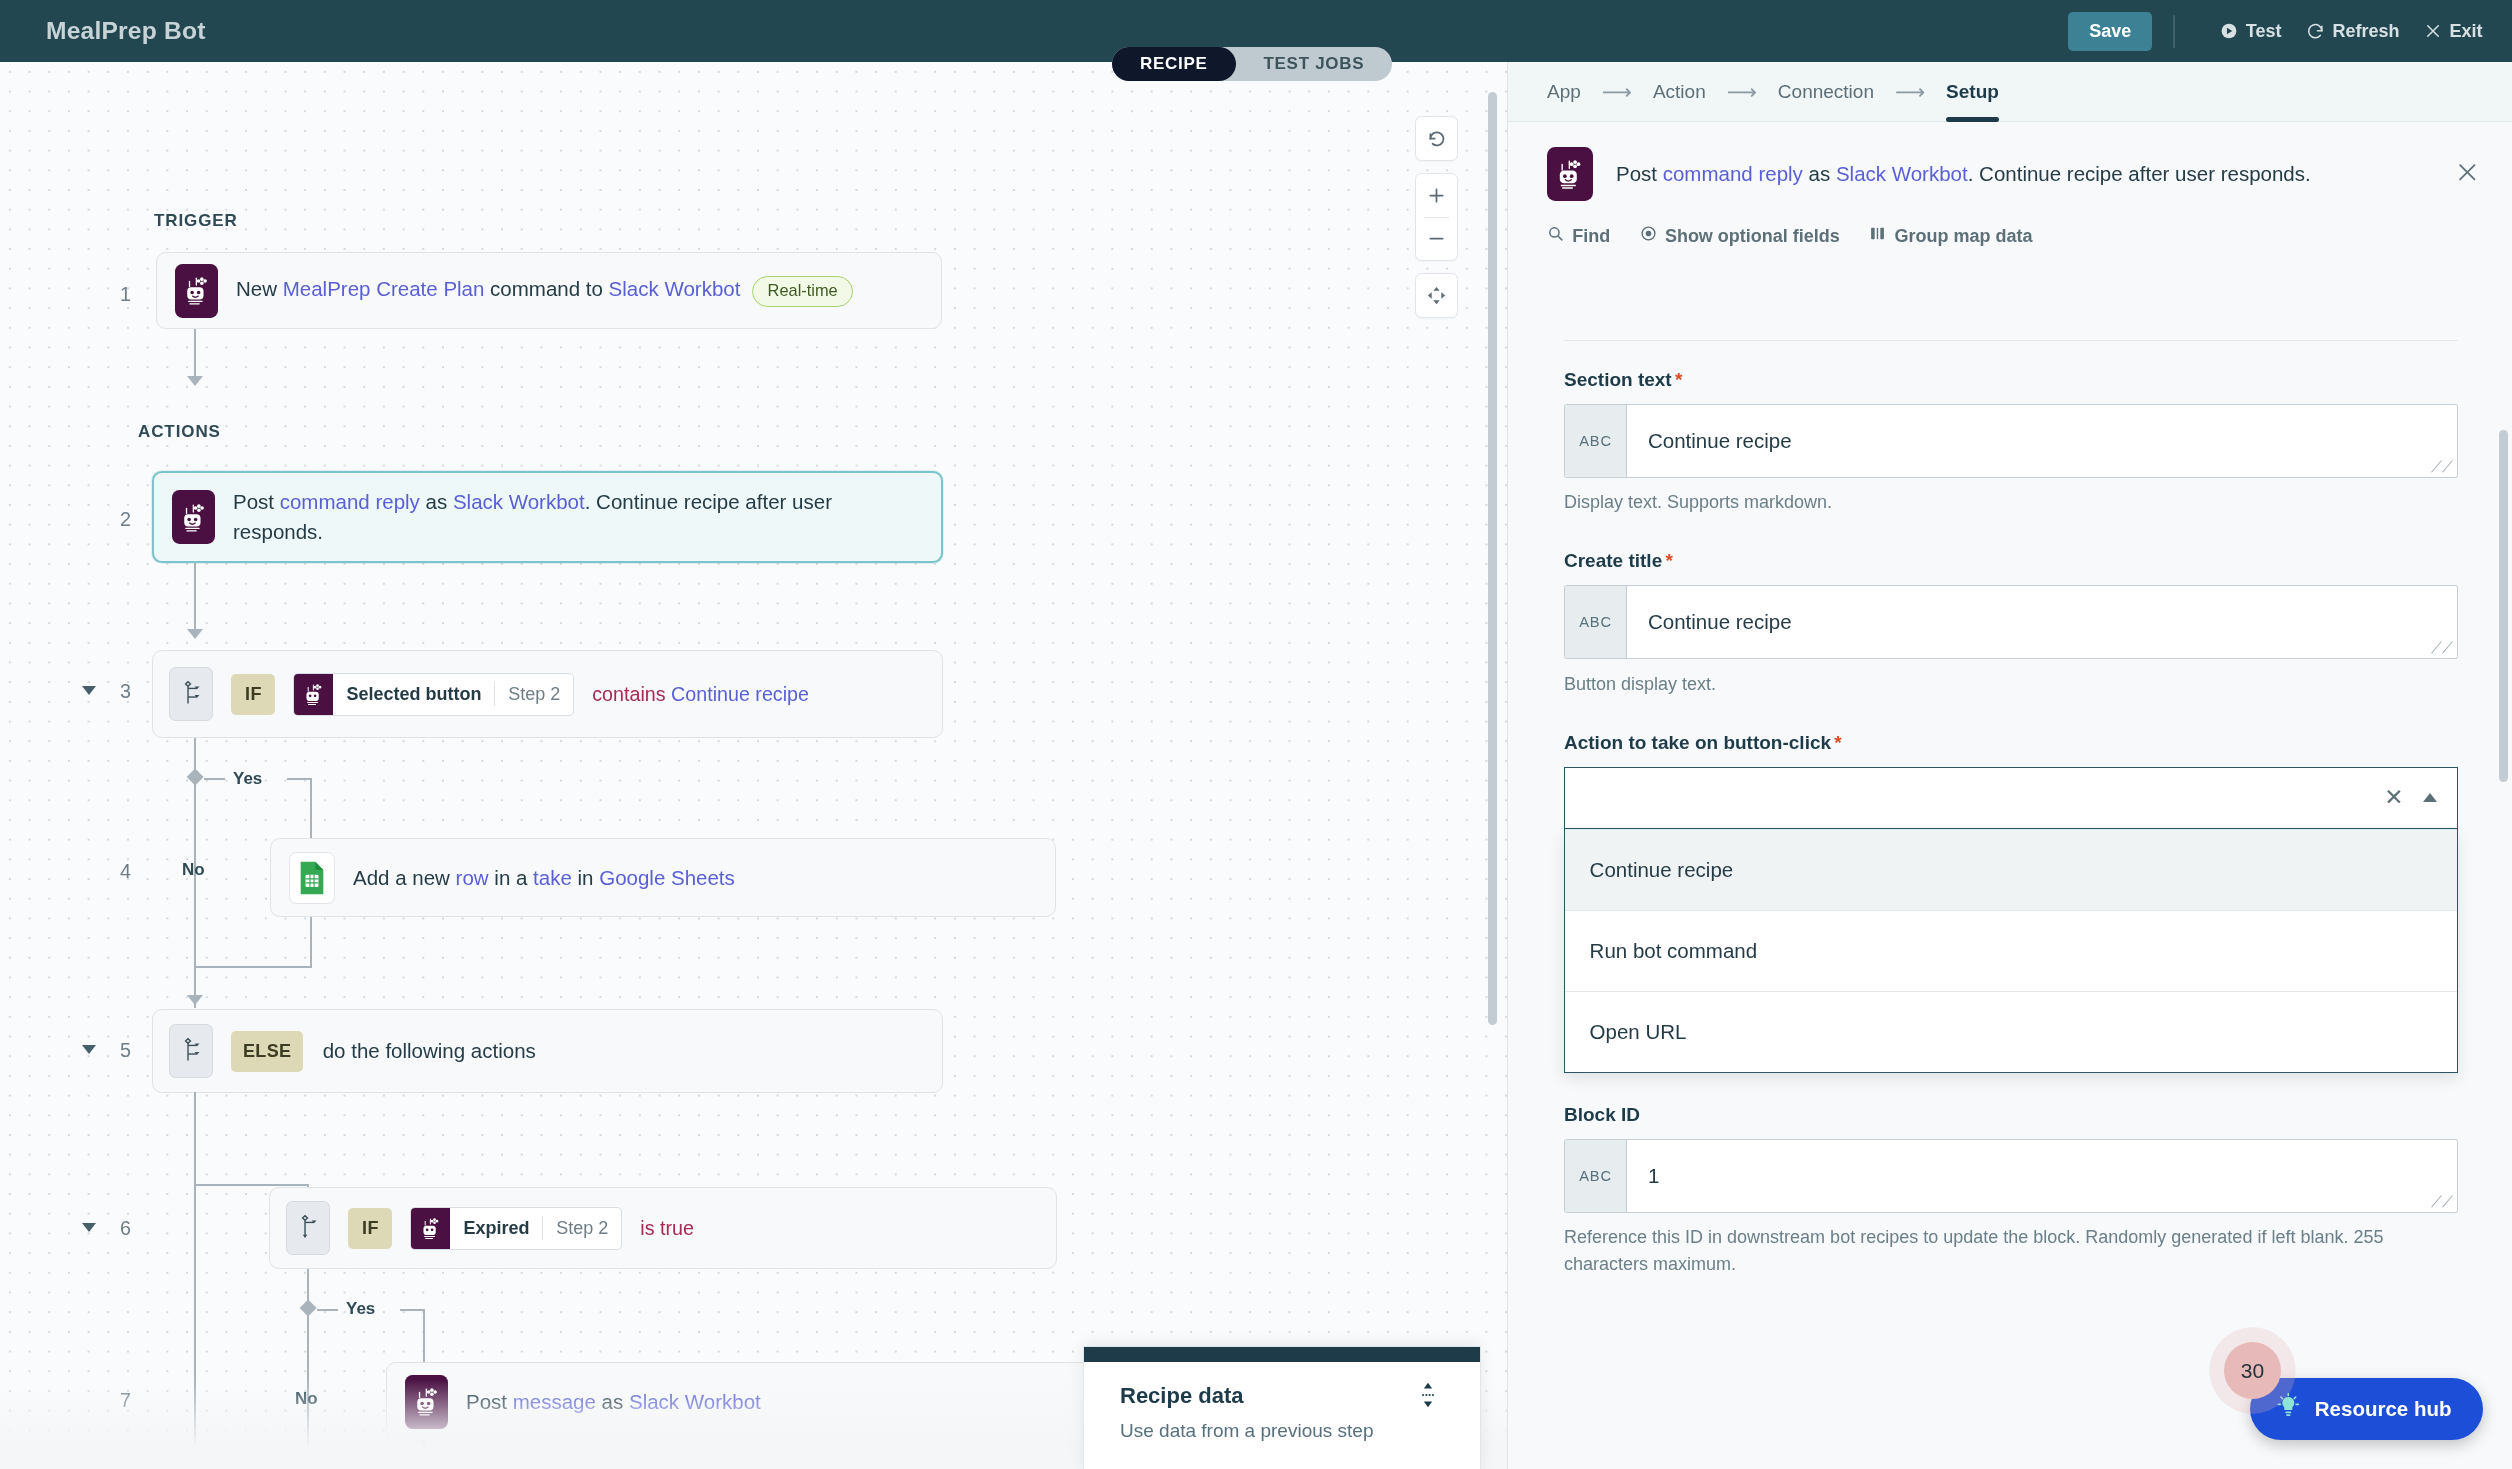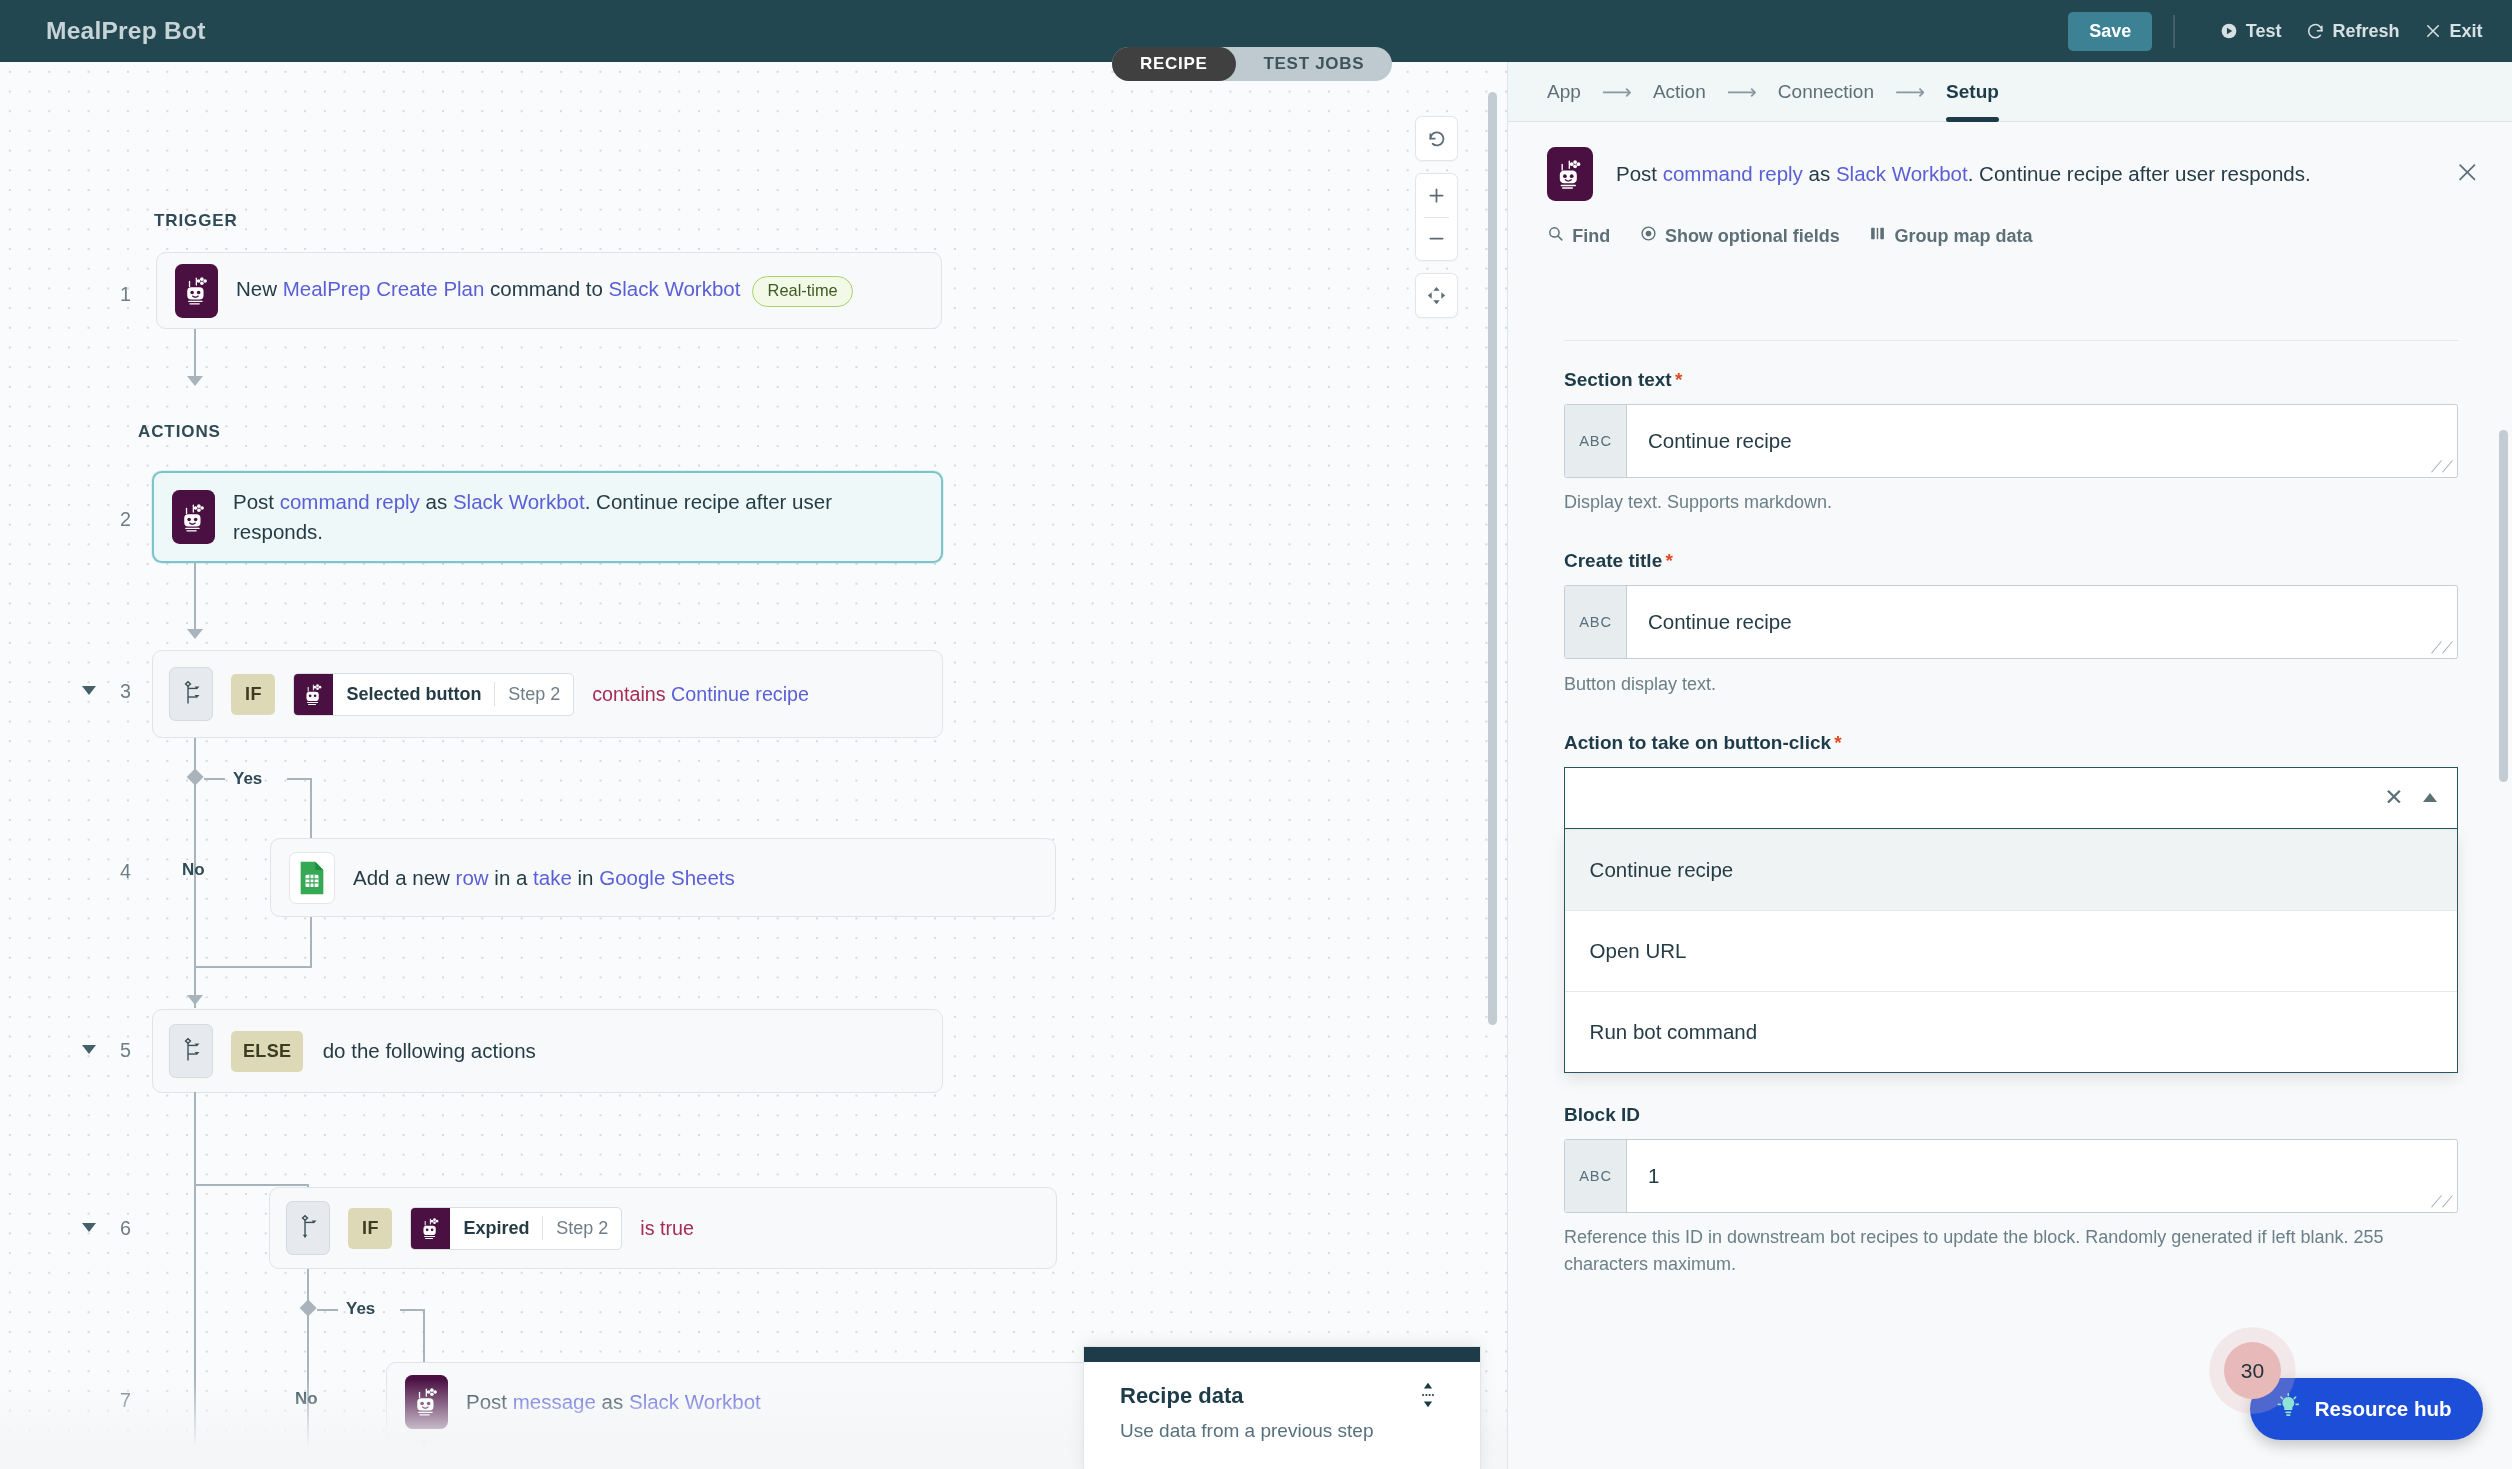--- a/index.html
+++ b/index.html
@@ -25,21 +25,21 @@
   .mode-switch {
     position: absolute; left: 1112px; top: 47px;
     height: 34px; background: #bfcad0; border-radius: 17px;
     display: flex; align-items: center; padding: 0;
   }
   .mode-pill {
     height: 34px; border-radius: 17px; display:flex; align-items:center;
     justify-content:center; font-size: 17px; font-weight: bold;
     letter-spacing: 0.7px; padding: 0 28px; cursor: pointer;
   }
-  .mode-pill.active { background: #404040; color: #ffffff; }
+  .mode-pill.active { background: #0f172a; color: #ffffff; }
   .mode-pill.inactive { color: #3d545c; }
 
   .topbar-right {
     position: absolute; right: 29.5px; top: 0; height: 62px;
     display: flex; align-items: center; gap: 0;
   }
   .save-btn {
     background: #3d8294; color: #fff; font-size: 18px; font-weight: bold;
     border: none; border-radius: 4.9px; padding: 9px 21px; cursor: pointer;
   }
@@ -720,22 +720,22 @@
       <div class="flabel">
         <span>Action to take on button-click</span><span class="req">*</span>
       </div>
       <div class="fselect">
         <span class="fvalue" style="padding-left:14.7px;"></span>
         <span class="sel-x">✕</span>
         <span class="sel-caret"></span>
       </div>
       <div class="dropdown">
         <div class="dd-item hl">Continue recipe</div>
+        <div class="dd-item">Run bot command</div>
         <div class="dd-item">Open URL</div>
-        <div class="dd-item">Run bot command</div>
       </div>
     </div>
 
     <div class="fgroup">
       <div class="flabel">
         <span>Block ID</span>
       </div>
       <div class="finput">
         <div class="fprefix">ABC</div>
         <div class="fvalue">1</div>

